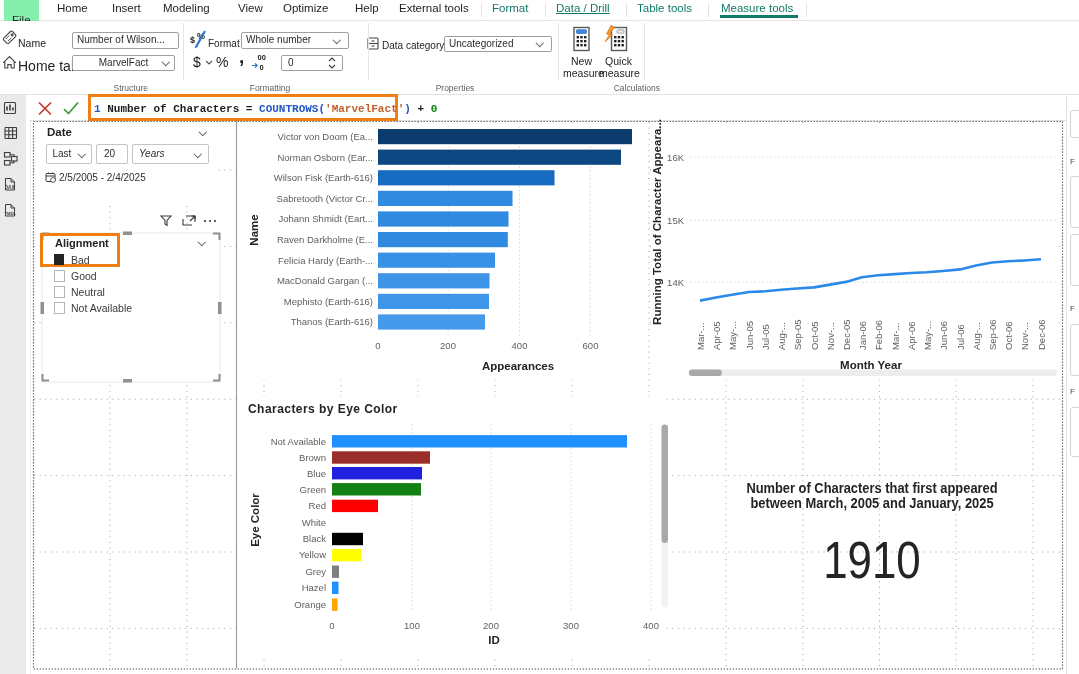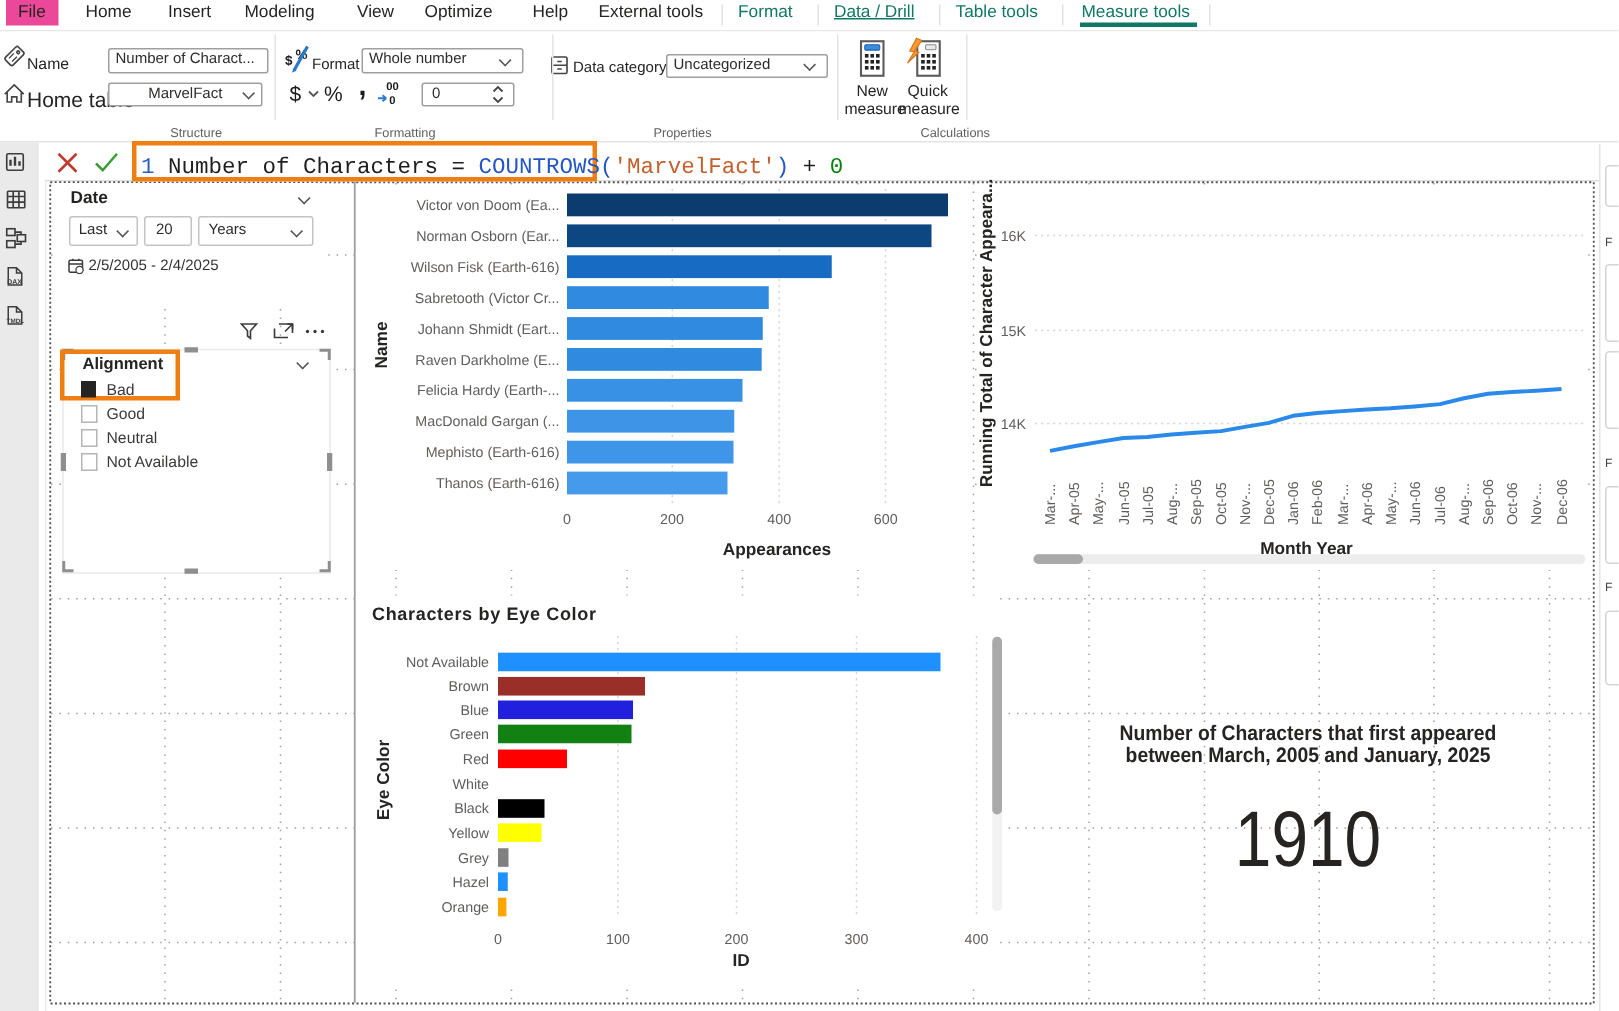--- a/index.html
+++ b/index.html
@@ -21,21 +21,21 @@
   .sideline{left:30px;top:120px;width:1px;height:554px;background:#ededed;}
   .mono{font-family:"Liberation Mono",monospace;}
   .rspane{left:1066px;top:96px;width:13px;height:578px;background:#fff;border-left:1px solid #e4e4e4;}
   .rsbox{position:absolute;left:3px;width:18px;border:1px solid #d4d4d4;border-radius:3px;background:#fff;}
   .rsf{position:absolute;left:3px;font-size:8px;color:#444;}
 </style>
 </head>
 <body>
 
 <div class="abs tabs">
-  <div class="tab" style="left:12px;background:#ec4899;margin:-2px 0 0 -8px;padding:2px 8px 3px 8px;">File</div>
+  <div class="tab" style="left:12px;background:#86efac;margin:-2px 0 0 -8px;padding:14px 8px 3px 8px;">File</div>
   <div class="tab" style="left:57px;">Home</div>
   <div class="tab" style="left:112px;">Insert</div>
   <div class="tab" style="left:163px;">Modeling</div>
   <div class="tab" style="left:238px;">View</div>
   <div class="tab" style="left:283px;">Optimize</div>
   <div class="tab" style="left:355px;">Help</div>
   <div class="tab" style="left:399px;">External tools</div>
   <div class="tab ctx" style="left:492px;">Format</div>
   <div class="tab ctx" style="left:556px;text-decoration:underline;">Data / Drill</div>
   <div class="tab ctx" style="left:637px;">Table tools</div>
@@ -113,21 +113,21 @@
           <rect x="621.5" y="19" width="2.4" height="2.4"></rect>
         <rect x="614.1" y="23" width="2.4" height="2.4"></rect>
           <rect x="617.8" y="23" width="2.4" height="2.4"></rect>
           <rect x="621.5" y="23" width="2.4" height="2.4"></rect>
       </g>
       <path d="M611 4.5 L606.5 13 L609.5 13.5 L605 21 L612.5 13.8 L609.8 13 L614.5 6 Z" fill="#f59b32" stroke="#d9751c" stroke-width="0.8"></path>
     </g>
   </svg>
   <div class="abs" style="left:18px;top:16px;font-size:10.5px;color:#252423;">Name</div>
   <div class="abs" style="left:18px;top:37px;font-size:14px;color:#252423;">Home table</div>
-  <div class="ctl" style="left:72px;top:10.5px;width:101px;height:14px;padding:1.5px 0 0 4px;">Number of Charact...</div>
+  <div class="ctl" style="left:72px;top:10.5px;width:101px;height:14px;padding:1.5px 0 0 4px;">Number of Wilson...</div>
   <div class="ctl" style="left:72px;top:34px;width:101px;height:13px;padding:1px 0 0 0;text-align:center;">MarvelFact</div>
   <div class="chev" style="left:163px;top:38px;"></div>
   <div class="abs" style="left:208px;top:17px;font-size:10px;color:#252423;">Format</div>
   <div class="ctl" style="left:241px;top:10.5px;width:102px;height:14px;padding:1.5px 0 0 4px;">Whole number</div>
   <div class="chev" style="left:334px;top:16px;"></div>
   <div class="ctl" style="left:281px;top:34px;width:54px;height:13px;padding:1px 0 0 6px;">0</div>
   <svg class="abs" style="left:326px;top:34px;" width="12" height="16">
       <path d="M3 6 l3 -3 l3 3 M3 10 l3 3 l3 -3" stroke="#444" stroke-width="1.2" fill="none"></path>
     </svg>
   <div class="abs" style="left:382px;top:19px;font-size:10px;color:#252423;">Data category</div>
@@ -165,21 +165,21 @@
   <text x="4.8" y="93" font-size="4.6" fill="#3d3d3d" font-family="Liberation Sans" font-weight="bold">DAX</text>
   <text x="4.4" y="119" font-size="4.2" fill="#3d3d3d" font-family="Liberation Sans" font-weight="bold">TMDL</text>
 </svg>
 
 <div class="abs fbar"></div>
 <svg class="abs" style="left:36px;top:100px;" width="45" height="17" viewBox="0 0 45 17">
   <path d="M3 2.5 L15 14.5 M15 2.5 L3 14.5" stroke="#c0392f" stroke-width="1.7"></path>
   <path d="M28 9 L32.5 13.5 L42 2.5" stroke="#3f9c35" stroke-width="1.7" fill="none"></path>
 </svg>
 <div class="abs" style="left:88px;top:93.5px;width:304px;height:21.5px;border:3.5px solid #f07f13;background:#fff;z-index:6;"></div>
-<div class="abs mono" style="z-index:7;left:94px;top:102.5px;font-size:15px;font-weight:normal;color:#1e1e1e;white-space:pre;"><span style="color:#2b5fbf;">1</span> Number of Characters = <span style="color:#2456c4;">COUNTROWS(</span><span style="color:#c2602e;">'MarvelFact'</span><span style="color:#2456c4;">)</span> + <span style="color:#0a8010;">0</span></div>
+<div class="abs mono" style="z-index:7;left:94px;top:102.5px;font-size:11px;font-weight:bold;color:#1e1e1e;white-space:pre;"><span style="color:#2b5fbf;">1</span> Number of Characters = <span style="color:#2456c4;">COUNTROWS(</span><span style="color:#c2602e;">'MarvelFact'</span><span style="color:#2456c4;">)</span> + <span style="color:#0a8010;">0</span></div>
 
 <svg class="abs" style="left:31px;top:96px;" width="1048" height="578" viewBox="0 0 1048 578">
 <g transform="translate(-31,-96)">
 
   <g stroke="#9f9f9f" stroke-width="1" stroke-dasharray="1 4.6">
     <path d="M110 122 V668 M187 122 V668 M264 122 V668 M341 122 V668 M418 122 V668 M495 122 V668 M572 122 V668 M649 122 V668 M726 122 V668 M803 122 V668 M879.5 122 V668 M956 122 V668 M1033 122 V668"></path>
     <path d="M34 170 H1062 M34 246.4 H1062 M34 322.8 H1062 M34 399.2 H1062 M34 475.6 H1062 M34 552 H1062 M34 628.4 H1062"></path>
   </g>
 
   <rect x="33.5" y="121.5" width="1029" height="547.5" fill="none" stroke="#4f4f4f" stroke-width="1.2" stroke-dasharray="1.3 1.7"></rect>
@@ -313,21 +313,21 @@
 
 <div class="abs" style="left:47px;top:126px;font-size:11.5px;font-weight:bold;color:#252423;">Date</div>
 <div class="chev" style="left:200px;top:129px;"></div>
 <div class="ctl" style="left:45.5px;top:144px;width:44px;height:18px;border-color:#c4c4c4;">
   <span style="position:absolute;left:6px;top:3px;">Last</span>
   </div>
 <div class="chev" style="left:79px;top:151px;"></div>
 <div class="ctl" style="left:96px;top:144px;width:30px;height:18px;border-color:#c4c4c4;">
     <span style="position:absolute;left:7px;top:3px;">20</span>
   </div>
-<div class="ctl" style="left:132px;top:144px;width:75px;height:18px;border-color:#c4c4c4;">
+<div class="ctl" style="left:132px;top:144px;width:75px;height:18px;border-color:#c4c4c4;font-style:italic;">
     <span style="position:absolute;left:6px;top:3px;">Years</span>
   </div>
 <div class="chev" style="left:195px;top:151px;"></div>
 <svg class="abs" style="left:45px;top:172px;" width="12" height="11" viewBox="0 0 12 11">
     <rect x="1" y="1.5" width="9" height="8" rx="1" fill="none" stroke="#3b3b3b"></rect>
     <path d="M1 4 h9 M3.5 1.5 v-1 M7.5 1.5 v-1" stroke="#3b3b3b"></path>
     <circle cx="8" cy="8" r="2.4" fill="#fff" stroke="#3b3b3b" stroke-width="0.8"></circle>
   </svg>
 <div class="abs" style="left:59px;top:172px;font-size:10px;color:#323130;">2/5/2005 - 2/4/2025</div>
 

